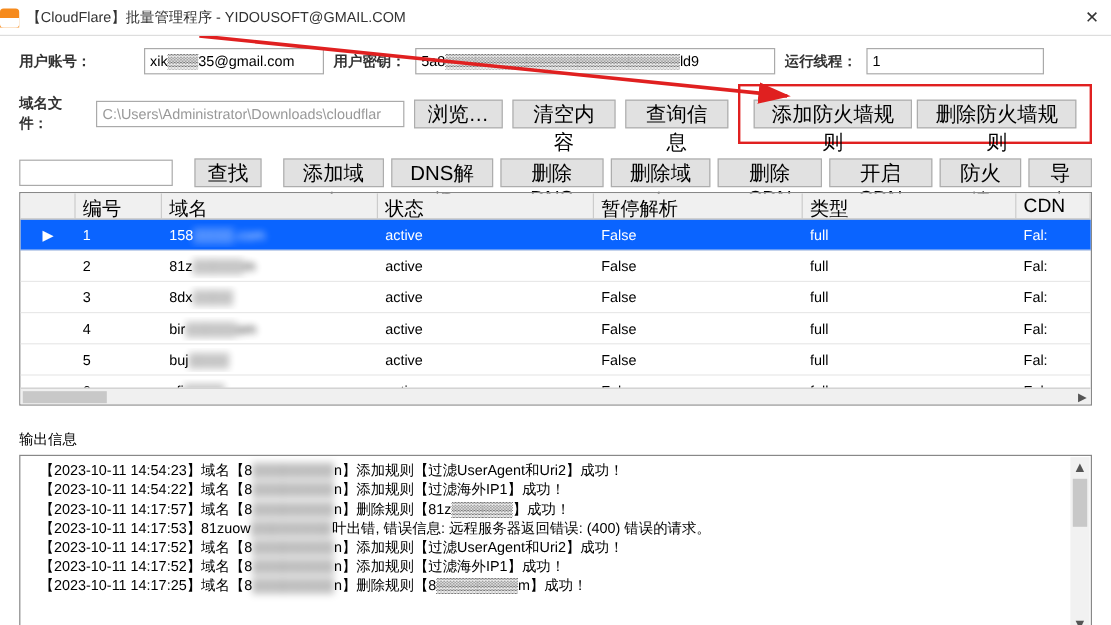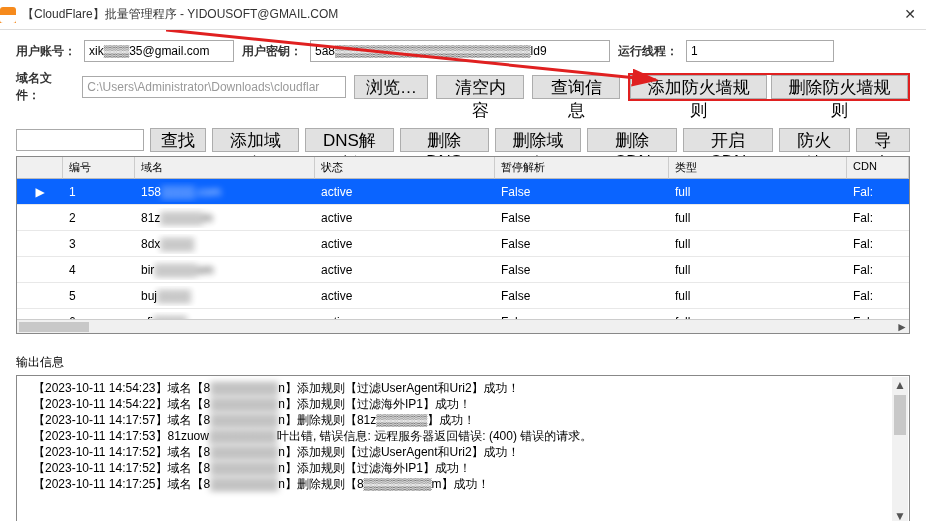--- a/index.html
+++ b/index.html
@@ -48,34 +48,34 @@
   border:1px solid #aaa; height:22px; padding:1px 4px;
   background:#fff; font-size:12px;
 }
 .row2 { display:flex; align-items:center; gap:8px; margin-top:8px; position:relative; }
 .btn {
   border:1px solid #adadad; background:#e1e1e1;
   height:24px; padding:0 10px; font-size:17px; cursor:pointer;
 }
 .btn-wide { min-width:74px; }
 .red-box {
-  border:2px solid #e02020; padding:0; display:flex; gap:4px;
-}
-.row3 { display:flex; align-items:center; gap:6px; margin-top:24px; }
+  border:2px solid #e02020; padding:11px; display:flex; gap:4px;
+}
+.row3 { display:flex; align-items:center; gap:18px; margin-top:12px; }
 .row3 .findbox { width:128px; }
 .btn-strip { display:flex; gap:6px; margin-left:auto; }
 .grid-wrap {
   margin-top:4px; border:1px solid #888;
   height:178px; overflow:hidden; position:relative;
 }
 .grid-head {
   display:flex; background:#f0f0f0; height:22px;
 }
 .gh {
-  font-size:11px; padding:3px 6px; border-right:1px solid #ccc;
+  font-size:16px; padding:3px 6px; border-right:1px solid #ccc;
   border-bottom:1px solid #bbb;
 }
 .gc-sel { width:46px; }
 .gc-no  { width:72px; }
 .gc-dom { width:180px; }
 .gc-stat{ width:180px; }
 .gc-paus{ width:174px; }
 .gc-type{ width:178px; }
 .gc-cdn { flex:1; }
 .grid-body { }
@@ -119,21 +119,21 @@
 <div class="titlebar">
   <span class="icon"></span>
   <span class="title">【CloudFlare】批量管理程序 - YIDOUSOFT@GMAIL.COM</span>
   <span class="close">✕</span>
 </div>
 
 <div class="content">
 
   <div class="row1">
     <span class="lbl">用户账号：</span>
-    <input class="txt" style="width: 150px;" value="xik▒▒▒35@gmail.com">
+    <input class="txt" style="width: 150px; margin-left: 36px;" value="xik▒▒▒35@gmail.com">
     <span class="lbl">用户密钥：</span>
     <input class="txt" style="width: 300px;" value="5a8▒▒▒▒▒▒▒▒▒▒▒▒▒▒▒▒▒▒▒▒▒▒▒ld9">
     <span class="lbl">运行线程：</span>
     <input class="txt" style="width: 148px;" value="1">
   </div>
 
   <div class="row2">
     <span class="lbl">域名文件：</span>
     <input class="txt" style="width: 272px; color: rgb(153, 153, 153);" value="C:\Users\Administrator\Downloads\cloudflar">
     <button class="btn btn-wide">浏览…</button>

